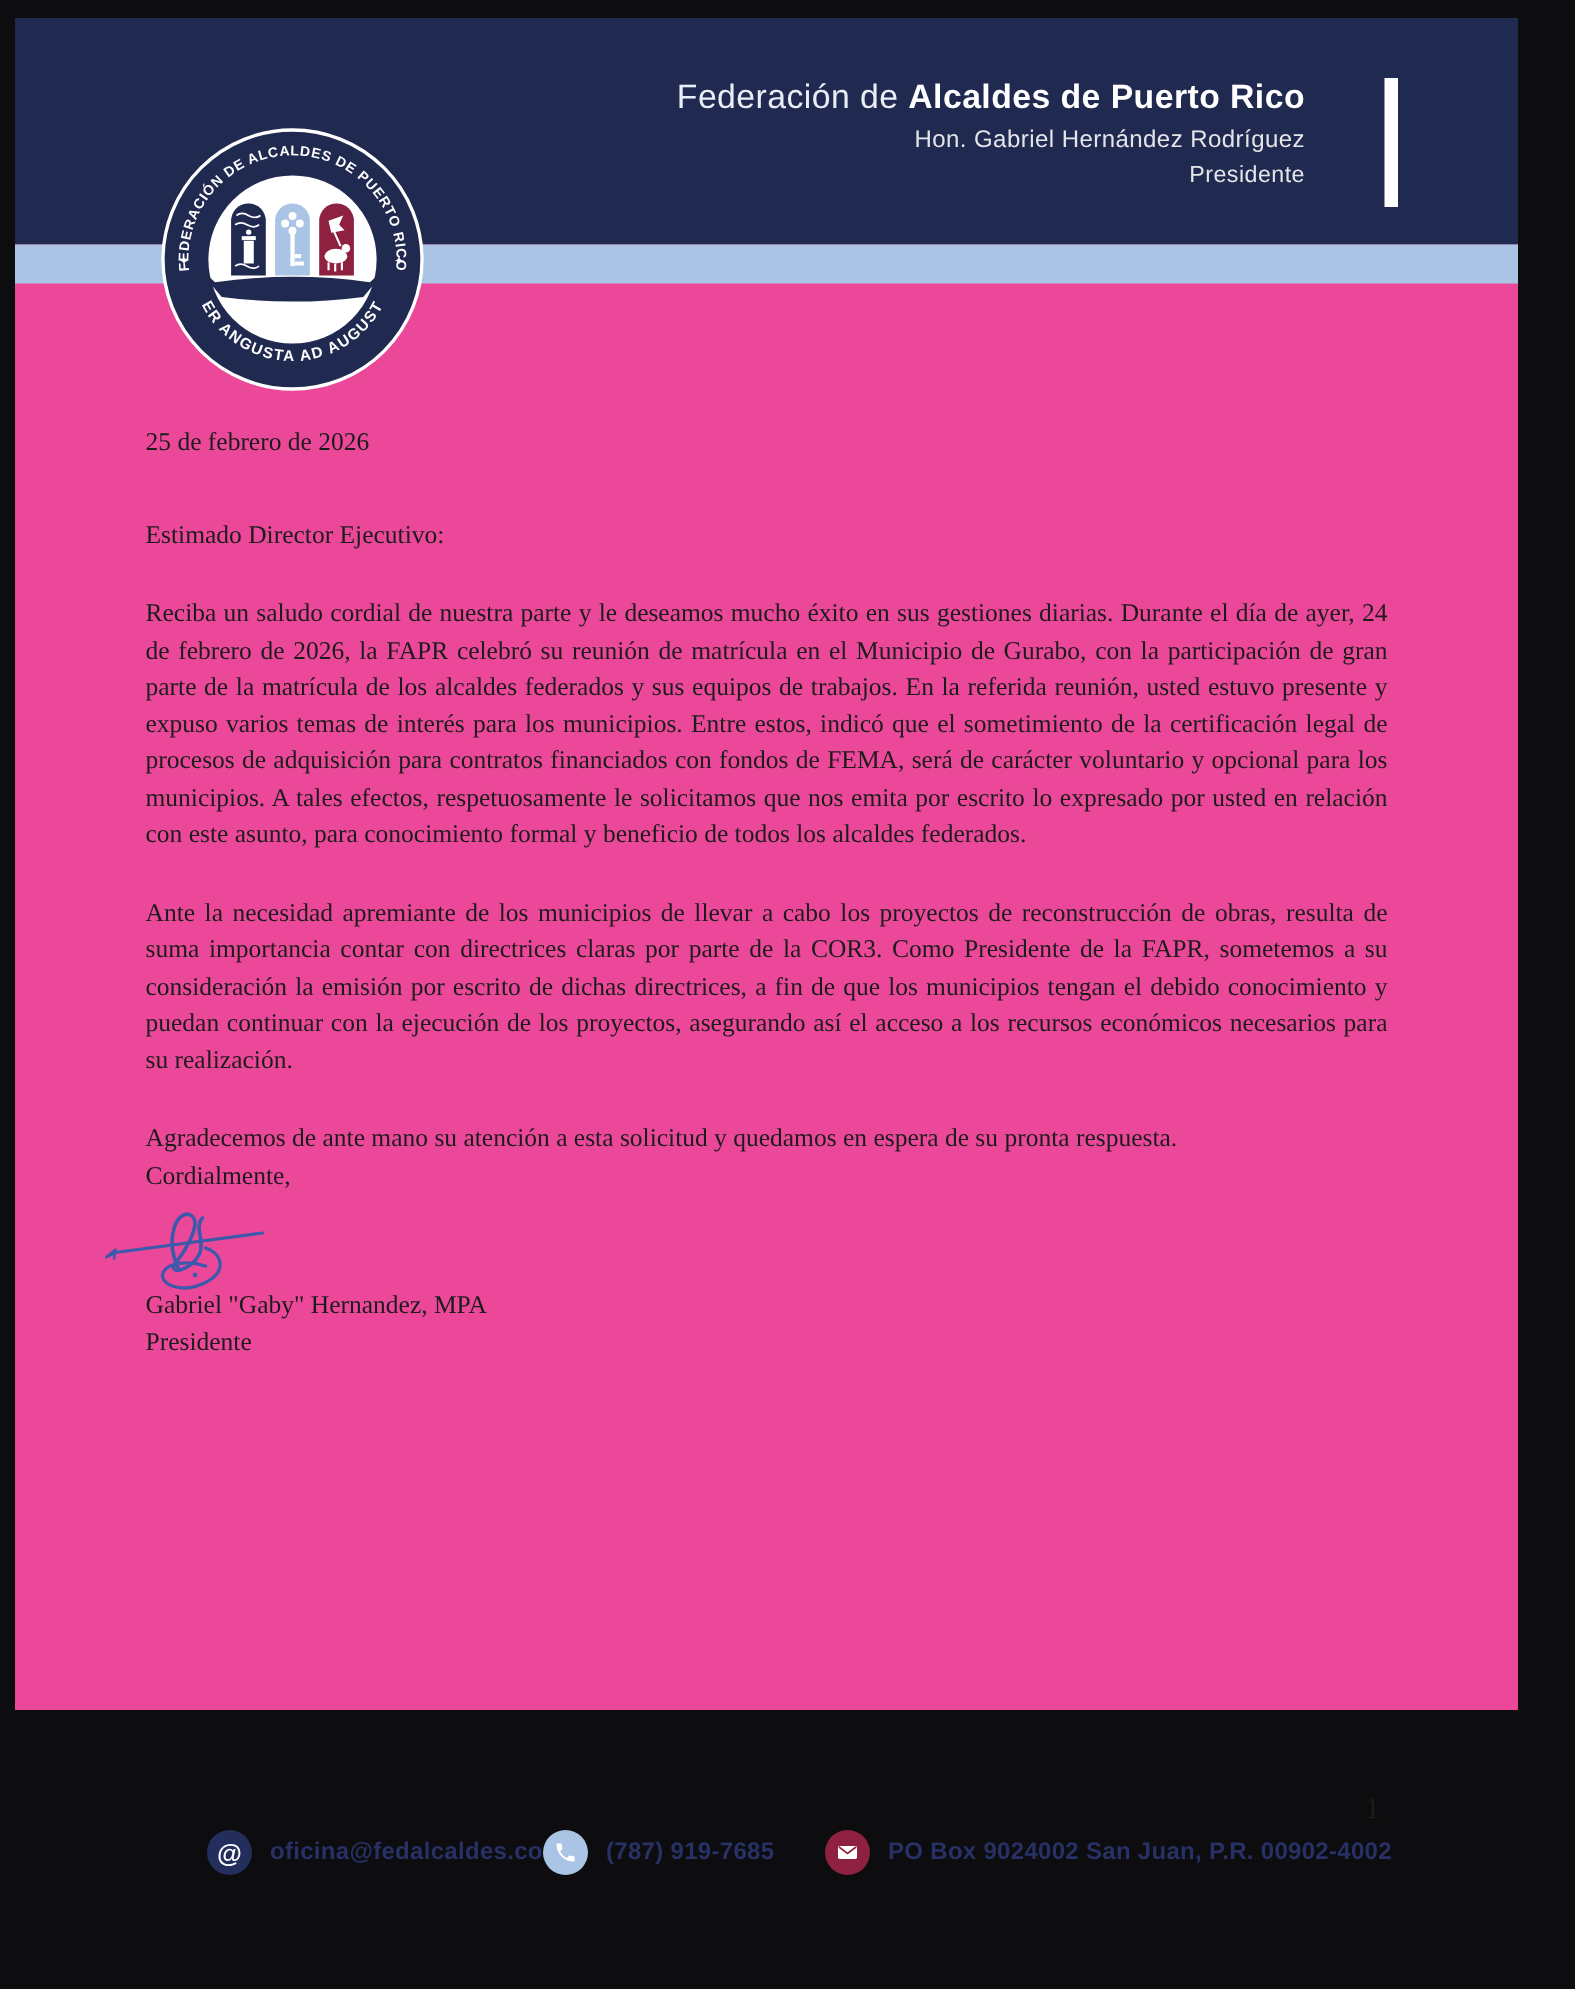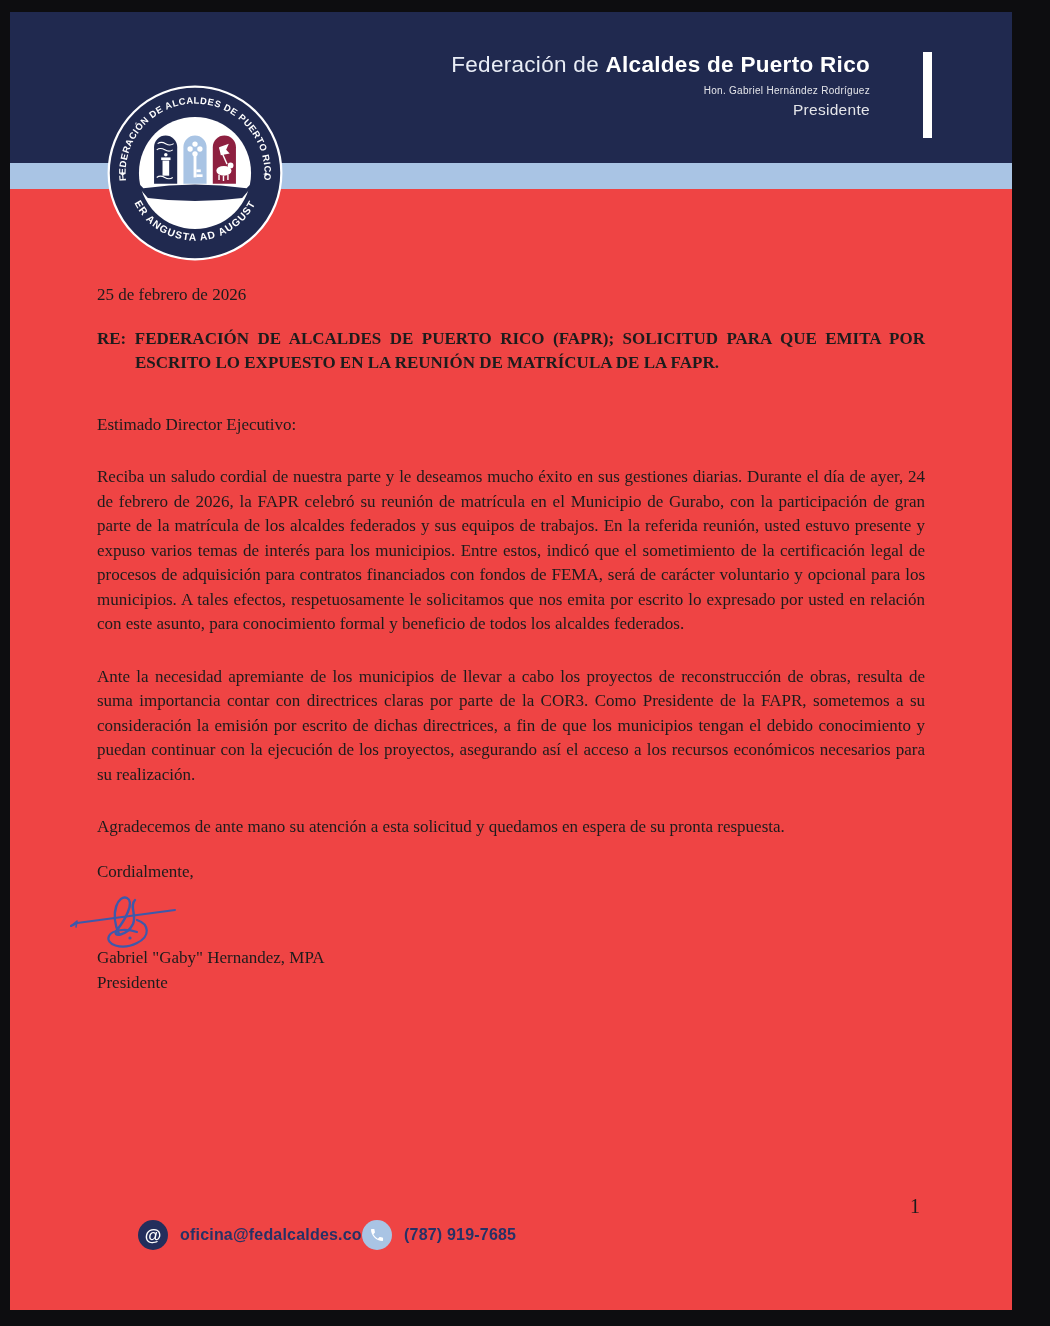--- a/index.html
+++ b/index.html
@@ -5,40 +5,40 @@
   html,body{margin:0;padding:0;}
   body{
     width:1050px;height:1326px;
     background:#0d0d10;
     font-family:"Liberation Sans", sans-serif;
     position:relative;
     overflow:hidden;
   }
   .page{
     position:absolute;left:10px;top:12px;
-    width:1002px;height:1298px;
-    background:#ef4444;
+    width:1002px;height:1128px;
+    background:#ec4899;
   }
   
   .header-band{
     position:absolute;left:0;top:0;width:1002px;height:151px;
     background:#20294f;
   }
   .blue-band{
     position:absolute;left:0;top:151px;width:1002px;height:26px;
     background:#a9c4e4;
   }
   .header-text{
     position:absolute;top:40px;right:142px;
     text-align:right;color:#ffffff;
   }
   .org-line{font-size:22.5px;letter-spacing:.3px;white-space:nowrap;}
   .org-light{font-weight:300;color:#e9edf6;}
   .org-bold{font-weight:700;color:#ffffff;}
-  .hdr-sub{font-size:10px;font-weight:400;color:rgba(255,255,255,.88);margin-top:7px;letter-spacing:.3px;}
+  .hdr-sub{font-size:16px;font-weight:400;color:rgba(255,255,255,.88);margin-top:7px;letter-spacing:.3px;}
   .hdr-sub2{font-size:15.5px;font-weight:400;color:rgba(255,255,255,.88);margin-top:5px;letter-spacing:.3px;}
   .white-bar{
     position:absolute;left:913px;top:40px;width:9px;height:86px;background:#ffffff;
   }
   .logo-wrap{
     position:absolute;left:96px;top:72px;width:178px;height:178px;
   }
   
   .letter{
     position:absolute;left:0;top:177px;width:1002px;
@@ -48,21 +48,21 @@
   }
   .date-line{margin-top:94px;}
   .recipient{margin-top:29px;}
   .recipient .bold{font-weight:700;}
   .subject{
     margin-top:19px;font-weight:700;
     padding-left:38px;text-indent:-38px;text-align:justify;
   }
   .salutation{margin-top:37px;}
   .para{margin-top:28px;text-align:justify;}
-  .closing{margin-top:20px;}
+  .closing{}
   .signature{margin:6px 0 -8px -30px;display:block;}
   .signer{margin-top:0;}
   
   .footer{
     position:absolute;left:0;top:1194px;width:1002px;height:60px;
   }
   .contact{
     position:absolute;display:flex;align-items:center;gap:12px;
   }
   .contact .bubble{
@@ -148,21 +148,20 @@
       </g>
 
       <path d="M42,117 Q100,109 158,117 Q163,112 167,111 Q163,118 159,121 L153,128 Q100,135 47,128 L41,121 Q37,118 33,111 Q37,112 42,117 Z" fill="#20294f"></path>
     </svg>
   </div>
 
   <div class="letter">
     <div class="date-line">25 de febrero de 2026</div>
 
 
-    <div class="subject">RE: FEDERACIÓN DE ALCALDES DE PUERTO RICO (FAPR); SOLICITUD PARA QUE EMITA POR ESCRITO LO EXPUESTO EN LA REUNIÓN DE MATRÍCULA DE LA FAPR.</div>
 
     <div class="salutation">Estimado Director Ejecutivo:</div>
 
     <div class="para">Reciba un saludo cordial de nuestra parte y le deseamos mucho éxito en sus gestiones diarias. Durante el día de ayer, 24 de febrero de 2026, la FAPR celebró su reunión de matrícula en el Municipio de Gurabo, con la participación de gran parte de la matrícula de los alcaldes federados y sus equipos de trabajos. En la referida reunión, usted estuvo presente y expuso varios temas de interés para los municipios. Entre estos, indicó que el sometimiento de la certificación legal de procesos de adquisición para contratos financiados con fondos de FEMA, será de carácter voluntario y opcional para los municipios. A tales efectos, respetuosamente le solicitamos que nos emita por escrito lo expresado por usted en relación con este asunto, para conocimiento formal y beneficio de todos los alcaldes federados.</div>
     <div class="para">Ante la necesidad apremiante de los municipios de llevar a cabo los proyectos de reconstrucción de obras, resulta de suma importancia contar con directrices claras por parte de la COR3. Como Presidente de la FAPR, sometemos a su consideración la emisión por escrito de dichas directrices, a fin de que los municipios tengan el debido conocimiento y puedan continuar con la ejecución de los proyectos, asegurando así el acceso a los recursos económicos necesarios para su realización.</div>
     <div class="para">Agradecemos de ante mano su atención a esta solicitud y quedamos en espera de su pronta respuesta.</div>
 
     <div class="closing">Cordialmente,</div>
 
     <svg class="signature" width="150" height="64" viewBox="0 0 150 64">
@@ -189,16 +188,25 @@
 
     <div class="contact c-phone">
       <span class="bubble blue">
         <svg width="16" height="16" viewBox="0 0 24 24">
           <path fill="#ffffff" d="M6.6 10.8c1.5 2.9 3.8 5.2 6.7 6.7l2.2-2.2c.3-.3.7-.4 1-.2 1.1.4 2.4.6 3.6.6.6 0 1 .4 1 1V20c0 .6-.4 1-1 1C10.9 21 3 13.1 3 3.9c0-.6.4-1 1-1h3.3c.6 0 1 .4 1 1 0 1.3.2 2.5.6 3.6.1.4 0 .7-.2 1l-2.1 2.3z"></path>
         </svg>
       </span>
       <span class="label">(787) 919-7685</span>
     </div>
 
+    <div class="contact c-mail">
+      <span class="bubble maroon">
+        <svg width="16" height="16" viewBox="0 0 24 24">
+          <rect x="2.5" y="5.5" width="19" height="13" rx="1.8" fill="#ffffff"></rect>
+          <path d="M3.5 6.5 L12 13 L20.5 6.5" stroke="#8e2040" stroke-width="1.6" fill="none"></path>
+        </svg>
+      </span>
+      <span class="label">PO Box 9024002  San Juan, P.R.  00902-4002</span>
+    </div>
   </div>
 
   <div class="page-number">1</div>
 </div>
 
 </body></html>

